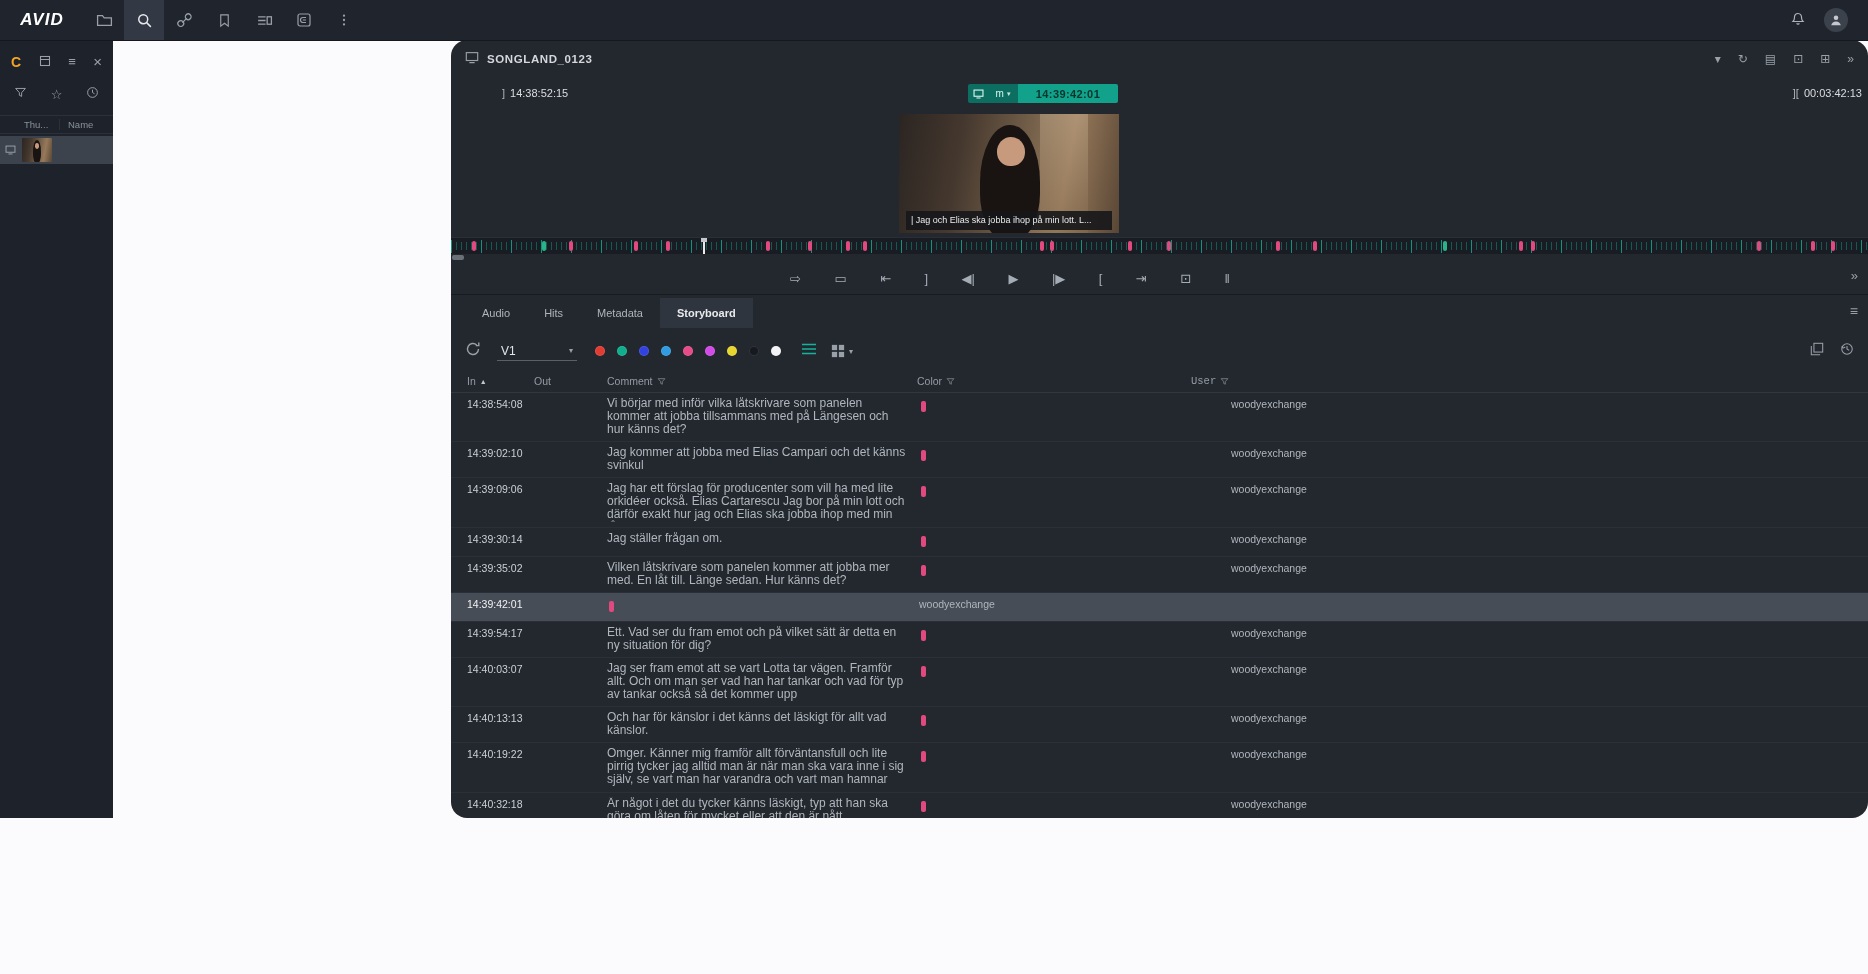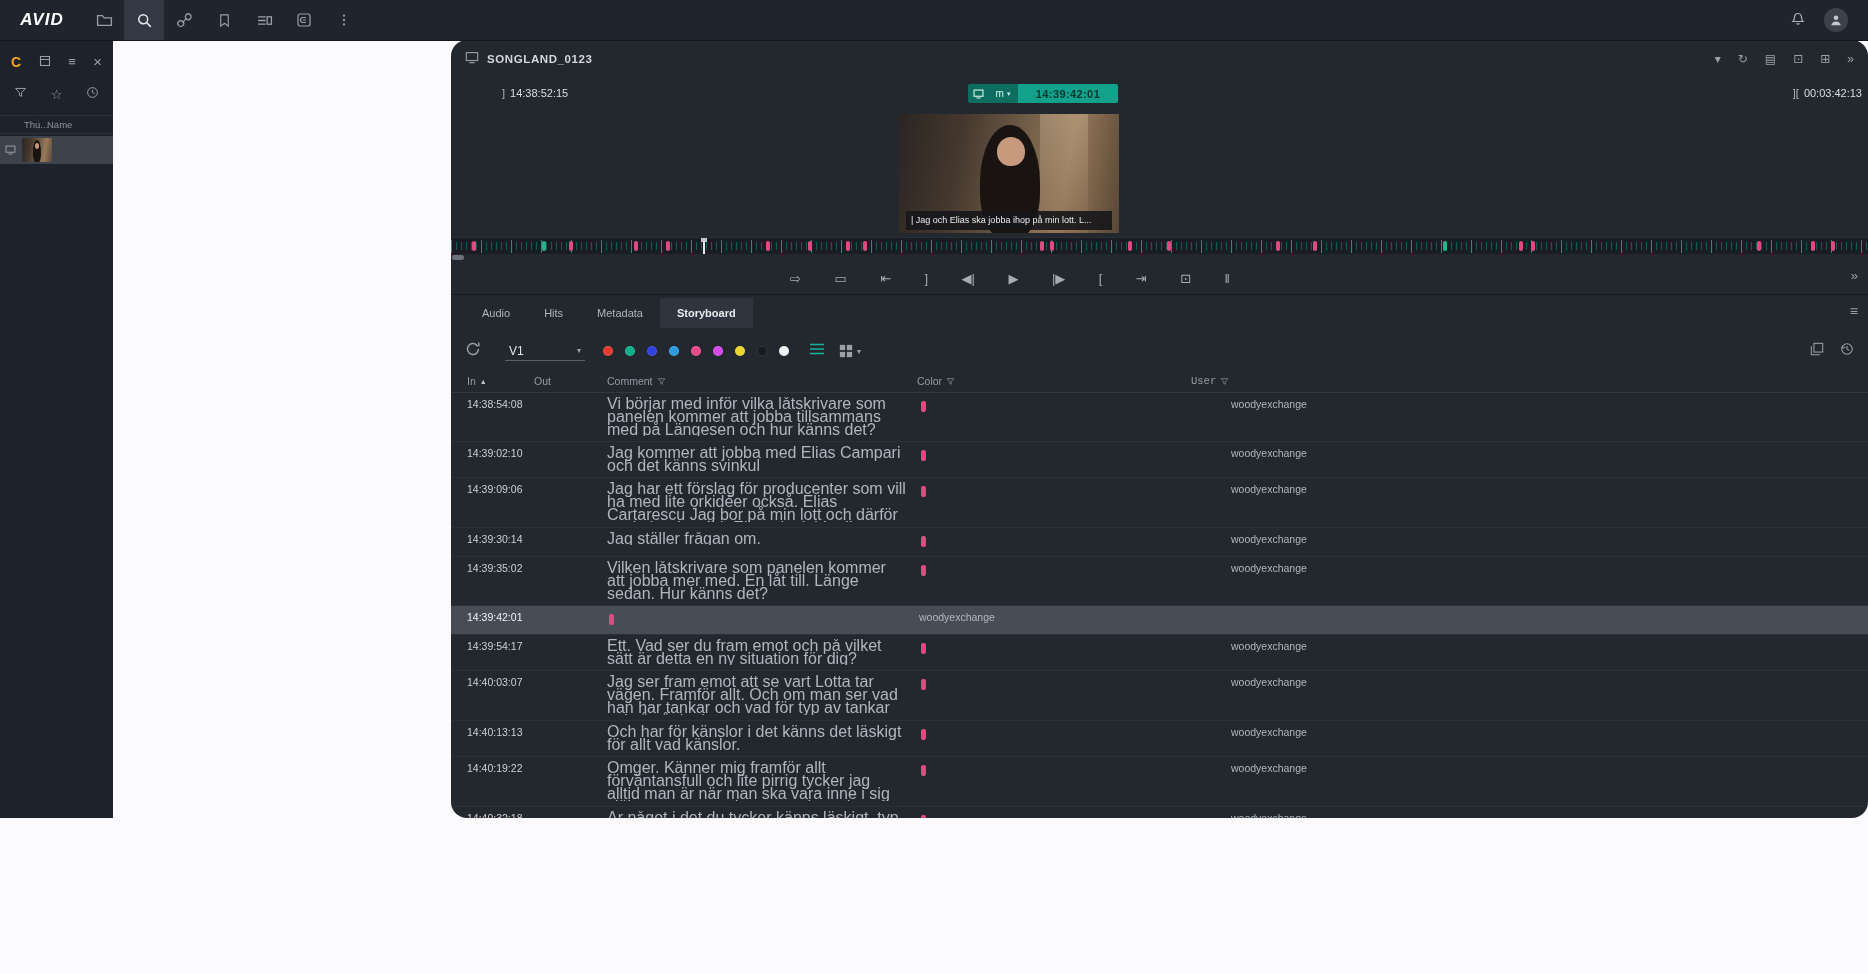--- a/index.html
+++ b/index.html
@@ -19,21 +19,21 @@
   .avatar{width:24px;height:24px;border-radius:50%;background:#3c424b;display:flex;align-items:center;justify-content:center;}
 
   
   .sidebar{position:absolute;top:40px;left:0;width:113px;height:778px;background:#1e232b;}
   .sb-head{display:flex;align-items:center;justify-content:space-between;padding:14px 11px 6px;}
   .c-logo{color:#f5a623;font-weight:bold;font-size:14px;line-height:1;}
   .sb-ic{color:#9aa0a8;font-size:13px;line-height:1;cursor:pointer;}
   .sb-tools{display:flex;align-items:center;justify-content:space-between;padding:10px 14px 8px;color:#9aa0a8;}
   .sb-cols{display:flex;align-items:center;height:17px;border-top:1px solid #2b303a;border-bottom:1px solid #2b303a;
            font-size:9.5px;color:#8a9099;margin-top:4px;}
-  .sb-col-thumb{width:39px;padding-left:24px;border-right:1px solid #2b303a;box-sizing:border-box;}
+  .sb-col-thumb{width:60px;padding-left:24px;border-right:1px solid #2b303a;box-sizing:border-box;}
   .sb-col-name{padding-left:8px;}
   .sb-row{margin-top:2px;height:28px;background:#3d434c;display:flex;align-items:center;gap:6px;padding:0 5px;cursor:pointer;}
   .sb-thumb{width:30px;height:24px;border-radius:1px;}
 
   
   .main{position:absolute;top:40px;left:451px;width:1417px;height:778px;background:#23282f;overflow:hidden;border-radius:16px;}
 
   .m-titlebar{position:absolute;top:0;left:0;right:0;height:38px;display:flex;align-items:center;padding:0 14px;gap:8px;box-sizing:border-box;}
   .m-title{font-size:11.5px;letter-spacing:.6px;color:#d4d7db;font-weight:bold;}
   .m-title-icons{margin-left:auto;display:flex;align-items:center;gap:17px;color:#9aa0a8;font-size:12px;}
@@ -77,40 +77,40 @@
   .t-more{position:absolute;top:228px;right:10px;color:#9aa0a8;font-size:13px;cursor:pointer;}
   .hr{position:absolute;top:254px;left:0;right:0;height:1px;background:#171b20;}
 
   .tabs{position:absolute;top:258px;left:0;right:0;height:30px;display:flex;align-items:stretch;padding-left:14px;font-size:11px;color:#aeb4bb;}
   .tab{padding:0 17px;display:flex;align-items:center;cursor:pointer;}
   .tab.active{background:#2f353e;color:#e9ebee;font-weight:bold;text-align:center;}
   .panel-menu{position:absolute;top:263px;right:10px;color:#9aa0a8;font-size:14px;cursor:pointer;}
 
   .toolbar{position:absolute;top:292px;left:0;right:0;height:38px;display:flex;align-items:center;padding:0 14px;box-sizing:border-box;}
   .tb-refresh{color:#9aa0a8;cursor:pointer;}
-  .track-select{margin-left:24px;width:72px;border-bottom:1px solid #5a6068;display:flex;align-items:center;justify-content:space-between;
+  .track-select{margin-left:16px;width:72px;border-bottom:1px solid #5a6068;display:flex;align-items:center;justify-content:space-between;
                 padding:2px 4px;font-size:12px;color:#e3e6e9;cursor:pointer;}
   .track-select .crt{font-size:8px;color:#9aa0a8;}
   .swatches{display:flex;align-items:center;gap:12px;margin-left:18px;}
   .dot{width:10px;height:10px;border-radius:50%;cursor:pointer;box-shadow:inset 0 0 0 1px rgba(255,255,255,.12);}
   .view-ics{display:flex;align-items:center;gap:14px;margin-left:20px;}
   .toolbar-right{margin-left:auto;display:flex;align-items:center;gap:16px;color:#9aa0a8;}
 
   .thead{position:absolute;top:332px;left:0;right:0;height:20px;font-size:10.5px;color:#959ba3;border-bottom:1px solid #32383f;}
   .th{position:absolute;top:3px;display:flex;align-items:center;gap:4px;cursor:pointer;}
   .th-in{left:16px;} .th-out{left:83px;} .th-comment{left:156px;} .th-color{left:466px;} .th-user{left:740px;font-family:Liberation Mono, monospace;}
   .sort{font-size:7px;color:#c3c8cd;}
   .funnel{opacity:.75;}
 
   .tbody{position:absolute;top:353px;left:0;right:0;bottom:0;overflow:hidden;}
   .row{display:flex;align-items:flex-start;border-bottom:1px solid #2b3038;padding:4px 0 5px 16px;cursor:pointer;}
   .row.selected{background:#474d56;}
   .c-in{width:67px;flex:none;font-size:10.5px;color:#ccd0d5;padding-top:1px;}
   .c-out{width:73px;flex:none;font-size:10.5px;color:#ccd0d5;}
-  .c-comment{width:312px;flex:none;font-size:16px;line-height:13px;color:#b0b6bd;max-height:40px;overflow:hidden;padding-right:12px;box-sizing:border-box;}
+  .c-comment{width:312px;flex:none;font-size:12px;line-height:13px;color:#b0b6bd;max-height:40px;overflow:hidden;padding-right:12px;box-sizing:border-box;}
   .row.selected .c-comment{color:#e4e7ea;}
   .row.selected .c-in{color:#f0f2f4;}
   .c-color{width:312px;flex:none;padding-top:1px;}
   .pill{display:inline-block;width:5px;height:11px;border-radius:2px;margin-left:2px;}
   .c-user{flex:1;font-size:10.5px;color:#b0b6bd;padding-top:1px;}
 </style>
 </head>
 <body>
 
 <div class="stage">

